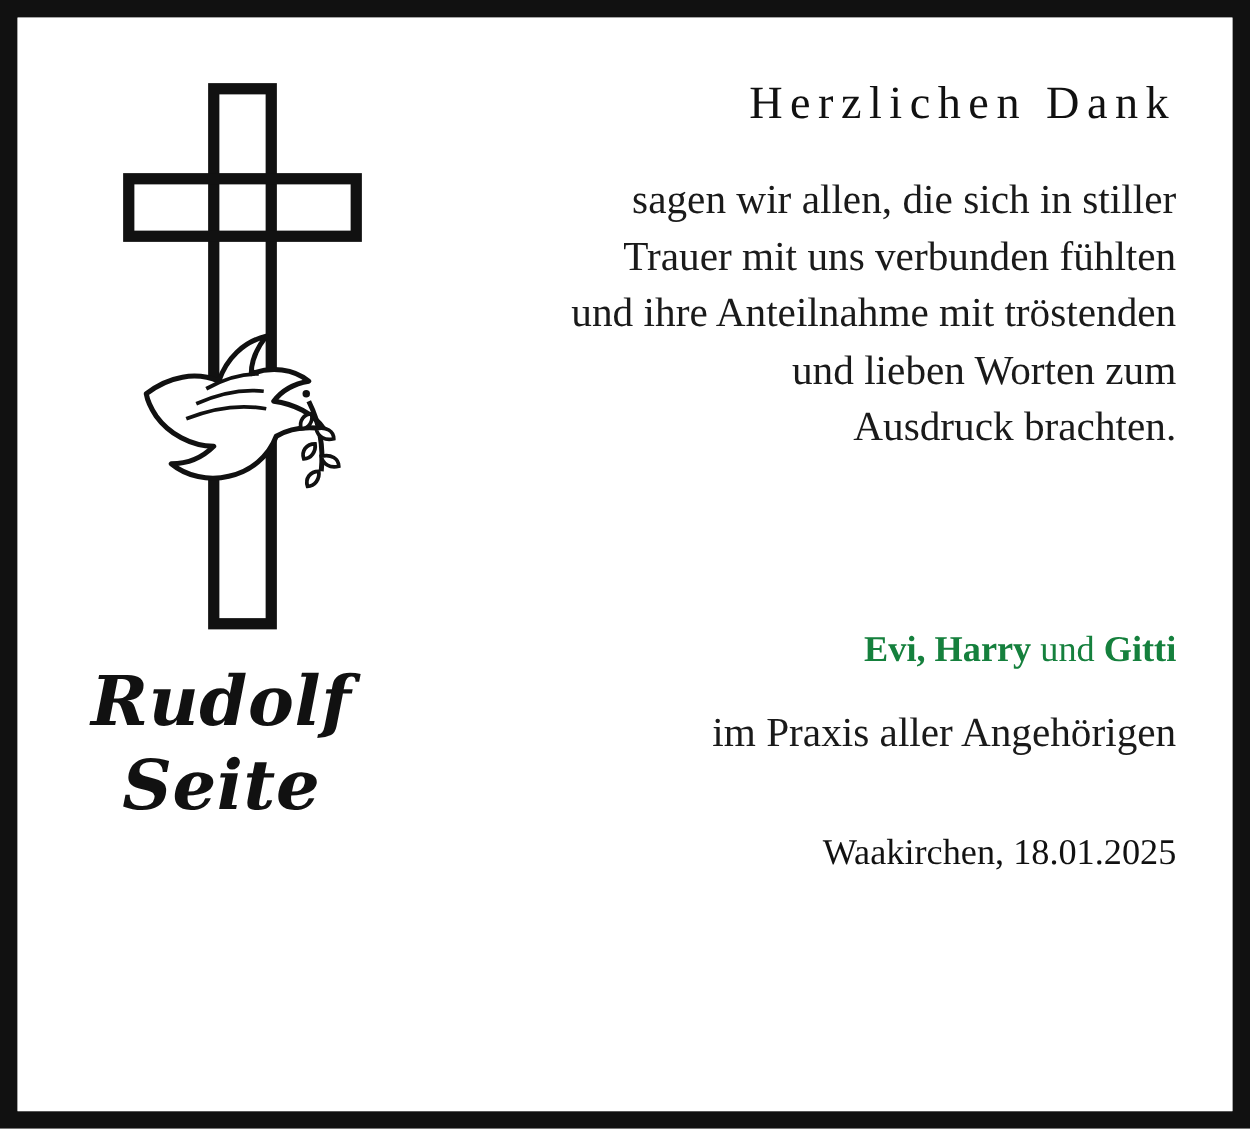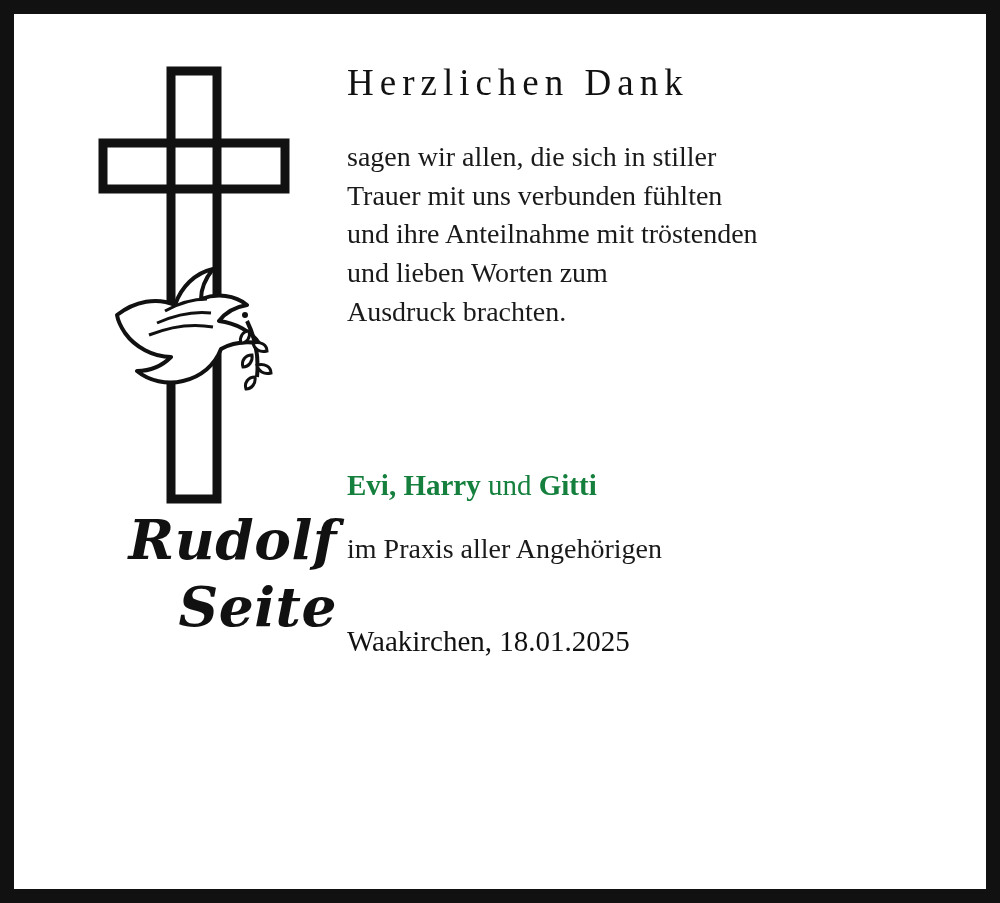--- a/index.html
+++ b/index.html
@@ -47,23 +47,23 @@
     position: absolute;
     left: 78px;
     top: 48px;
     width: 210px;
     height: 440px;
   }
 
   .name-block {
     position: absolute;
     left: 0;
-    top: 495px;
+    top: 516px;
     width: 320px;
-    text-align: right;
+    text-align: center;
     line-height: 1.0;
   }
   .name-line {
     font-family: "DejaVu Serif", serif;
     font-style: italic;
     font-weight: 700;
     font-size: 55px;
     letter-spacing: 0.5px;
     color: #111111;
     display: block;
@@ -72,35 +72,35 @@
     margin-top: 12px;
   }
 
   
   .right-col {
     position: relative;
     flex: 1 1 auto;
     height: 100%;
     padding: 44px 42px 0 10px;
     box-sizing: border-box;
-    text-align: left;
+    text-align: right;
   }
 
   .title {
     font-family: "Liberation Serif", serif;
     font-size: 37px;
     letter-spacing: 6px;
     color: #111111;
     margin: 0 0 34px 0;
     white-space: nowrap;
   }
 
   .para {
     font-family: "Liberation Serif", serif;
-    font-size: 28px;
+    font-size: 33px;
     line-height: 1.38;
     color: #1a1a1a;
     margin: 0;
   }
   .spacer-32 { height: 34px; }
   .spacer-28 { height: 28px; }
   .spacer-52 { height: 56px; }
   .spacer-44 { height: 48px; }
 
   .signers {

